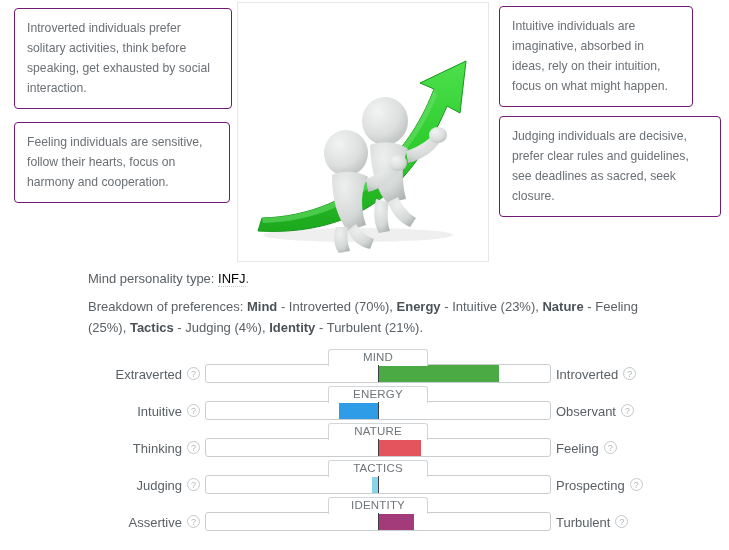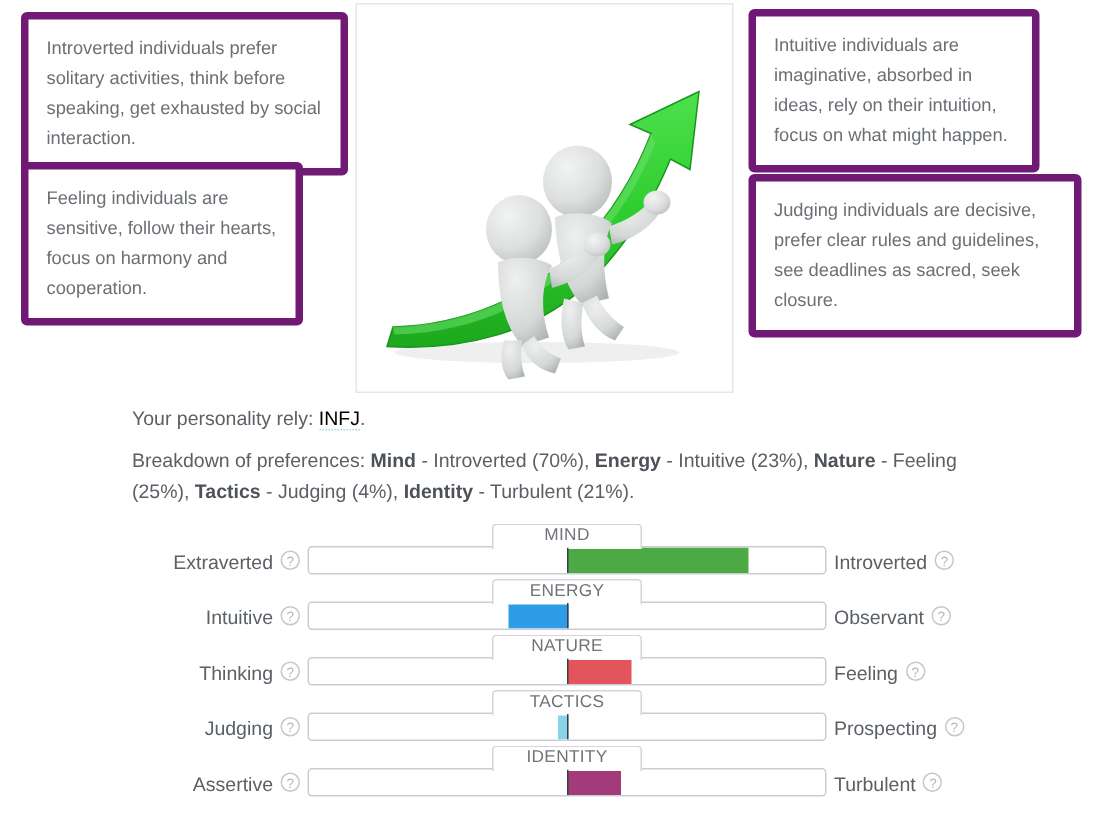--- a/index.html
+++ b/index.html
@@ -20,30 +20,30 @@
   .top-area {
     position: relative;
     width: 729px;
     height: 300px;
   }
 
   .desc-card {
     position: absolute;
     box-sizing: border-box;
     background: #ffffff;
-    border: 5px solid #701a75;
+    border: 1px solid #701a75;
     border-radius: 4px;
     padding: 9px 12px 10px 12px;
     font-size: 12.2px;
     line-height: 20px;
     color: #6b7075;
   }
 
   .card-left-1  { left: 14px;  top: 8px;   width: 218px; }
-  .card-left-2  { left: 14px;  top: 108px; width: 188px; }
+  .card-left-2  { left: 14px;  top: 122px; width: 216px; }
   .card-right-1 { left: 499px; top: 6px;   width: 194px; }
   .card-right-2 { left: 499px; top: 116px; width: 222px; }
   .card-right-3 { left: 499px; top: 205px; width: 222px; }
 
   .hero {
     position: absolute;
     left: 237px;
     top: 2px;
     width: 250px;
     height: 258px;
@@ -241,21 +241,21 @@
   </div>
 
   <div class="desc-card card-right-2">
     <span>Judging individuals are decisive, prefer clear rules and guidelines, see deadlines as sacred, seek closure.</span>
   </div>
 
 </div>
 
 <div class="summary">
   <div class="summary-line type-line">
-    <span>Your personality rely: </span><a class="type-link">INFJ</a><span>.</span>
+    <span>Mind personality type: </span><a class="type-link">INFJ</a><span>.</span>
   </div>
   <div class="summary-line">
     <span>Breakdown of preferences: </span><span id="breakdown-parts"><span class="b">Mind</span><span> - Introverted (70%), </span><span class="b">Energy</span><span> - Intuitive (23%), </span><span class="b">Nature</span><span> - Feeling (25%), </span><span class="b">Tactics</span><span> - Judging (4%), </span><span class="b">Identity</span><span> - Turbulent (21%).</span></span>
   </div>
 </div>
 
 <div class="traits" id="traits">
     <div class="trait-row">
       <div class="trait-label left">
         <span>Extraverted</span>

